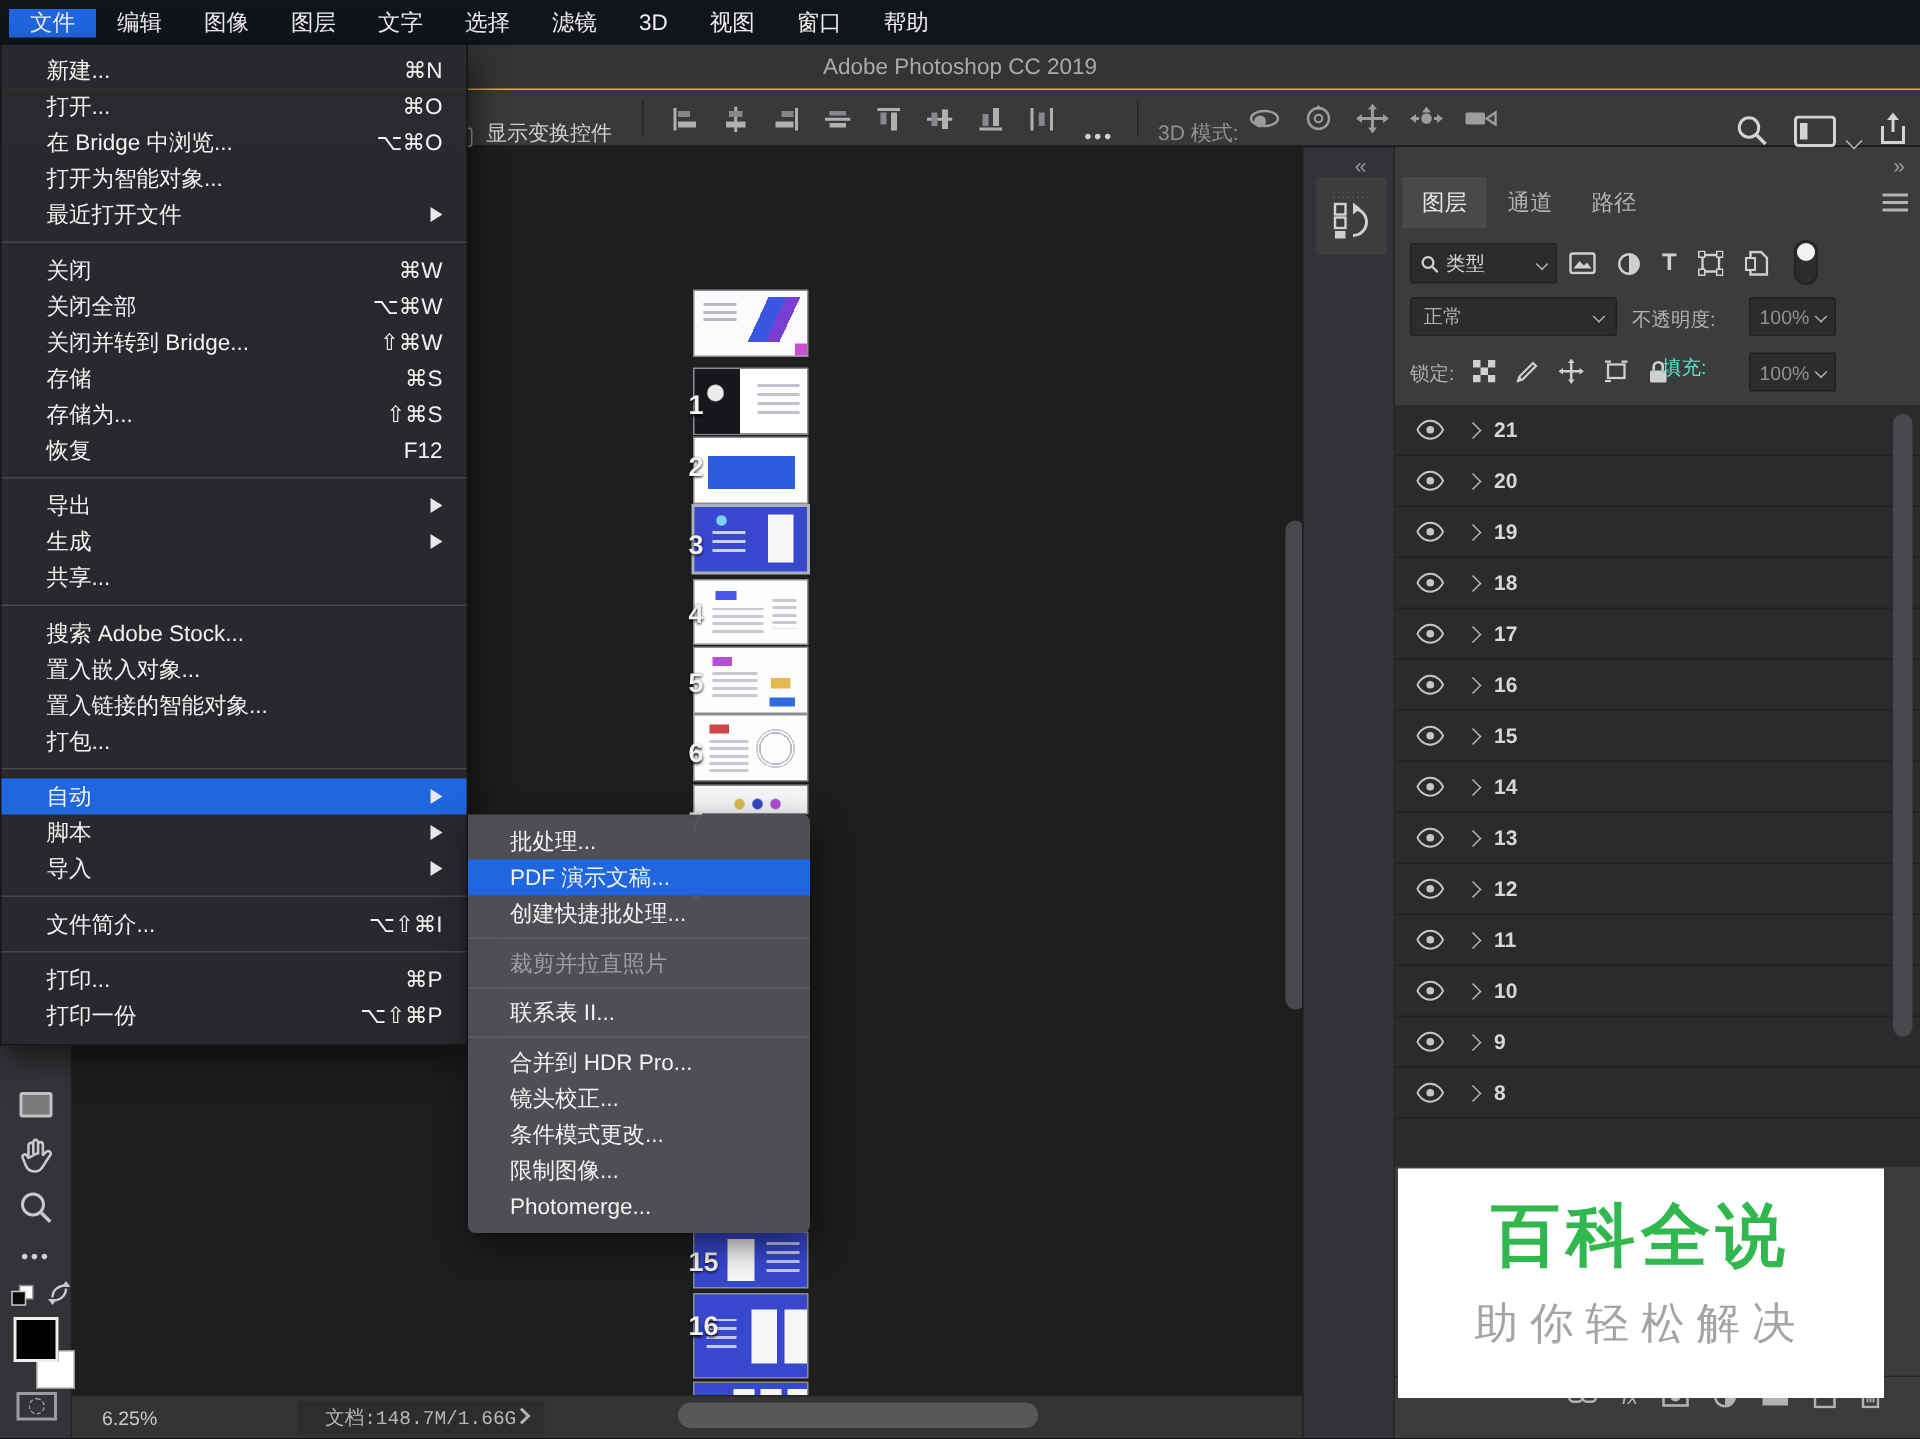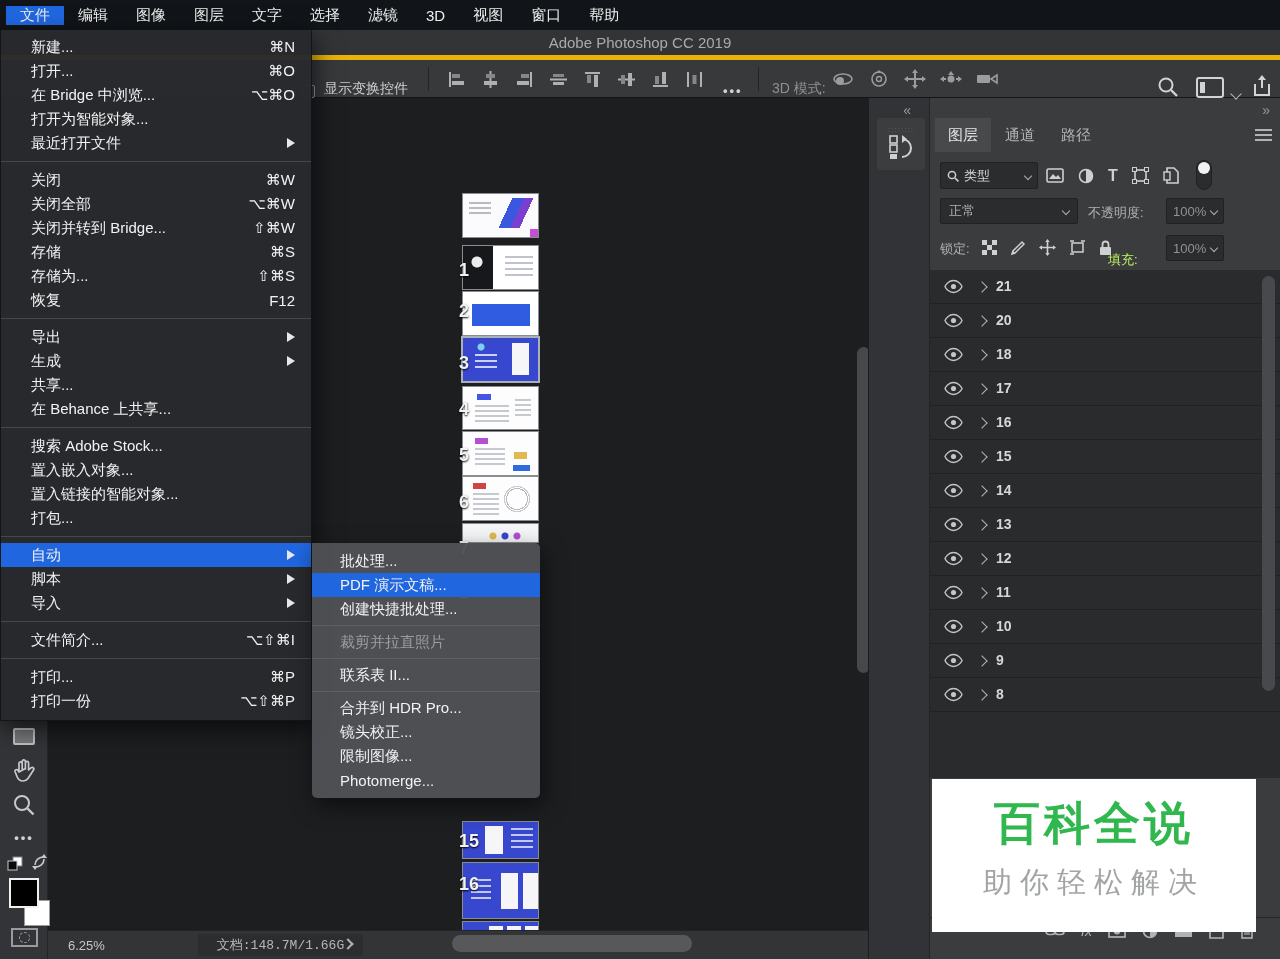--- a/index.html
+++ b/index.html
@@ -10,21 +10,21 @@
     color:#e8e8e8; -webkit-font-smoothing:antialiased;
   }
   
   .menubar { position:absolute; left:0; top:0; width:1280px; height:30px;
     background:#111418; display:flex; align-items:center; padding-left:6px; z-index:70;}
   .mb-item { display:flex; align-items:center; padding:0 14px; font-size:15px; color:#ededed; }
   .mb-item.active { background:#2066df; }
   
   .titlebar { position:absolute; left:0; top:30px; width:1280px; height:30px;
     background:#323436; display:flex; align-items:center; justify-content:center;
-    font-size:15px; color:#a9aaac; border-bottom:5px solid #eab308; z-index:5;}
+    font-size:15px; color:#a9aaac; border-bottom:1px solid #eab308; z-index:5;}
   
   .optionsbar { position:absolute; left:0; top:60px; width:1280px; height:38px;
     background:#37393b; border-bottom:1px solid #141516; z-index:5; }
   .ob { position:absolute; top:0; height:38px; display:flex; align-items:flex-end; }
   .ob-label { font-size:14px; color:#cfcfcf; }
   .ob-dim { font-size:14px; color:#8f9092; }
   .vsep { position:absolute; top:7px; width:1px; height:24px; background:#232425; }
   .checkbox { width:13px; height:13px; border:1px solid #9a9b9d; border-radius:2px; background:transparent; }
   .icon16 { width:17px; height:17px; }
   .ob-icongap { display:flex; gap:17px; align-items:center; }
@@ -118,21 +118,21 @@
   .toggle i { position:absolute; left:1px; top:1px; width:12px; height:12px; border-radius:50%; background:#f2f2f2; }
   .blendrow { position:absolute; left:0; top:100px; width:350px; height:28px; }
   .blend-box { position:absolute; left:10px; top:0; width:138px; height:26px; padding:0 8px; font-size:13px; color:#aeafb1;}
   .blend-box .chev-down { margin-left:auto; width:6px; height:6px; border-width:0 1.5px 1.5px 0;}
   .op-label { position:absolute; left:158px; top:6px; font-size:13px; color:#b0b1b3; }
   .val-box { position:absolute; width:58px; height:26px; padding:0 6px; font-size:13px; color:#919294; }
   .val-box .chev-down { margin-left:auto; width:6px; height:6px; border-width:0 1.5px 1.5px 0;}
   .lockrow { position:absolute; left:0; top:136px; width:350px; height:28px; }
   .lock-label { position:absolute; left:10px; top:6px; font-size:13px; color:#b0b1b3;}
   .lock-icons { position:absolute; left:52px; top:0; height:27px; display:flex; align-items:center; gap:13px; color:#c4c5c7;}
-  .fill-label { position:absolute; left:178px; top:17px; font-size:13px; color:#bef264;}
+  .fill-label { position:absolute; left:178px; top:2px; font-size:13px; color:#5eead4;}
   .layers { position:absolute; left:0; top:172px; width:350px; height:508px; background:#2a2b2d; overflow:hidden;}
   .lrow { position:relative; height:34px; border-bottom:1px solid #202124; }
   .lrow .eye { position:absolute; left:14px; top:9px; width:19px; height:15px; }
   .lrow .lchev { position:absolute; left:48px; top:13px; width:8px; height:8px; border:solid #b4b5b7; border-width:1.5px 1.5px 0 0; transform:rotate(45deg);}
   .lrow .lname { position:absolute; left:66px; top:8px; font-size:14px; font-weight:bold; color:#d6d7d9; }
   .l-scroll { position:absolute; right:5px; top:6px; width:13px; height:415px; background:#48494c; border-radius:7px; }
   .watermark { position:absolute; left:2px; top:681px; width:324px; height:153px; background:#ffffff; z-index:6; text-align:center;}
   .wm-title { margin-top:14px; font-size:46px; font-weight:900; letter-spacing:4px; }
   .wm-sub { margin-top:8px; font-size:29px; color:#a2a4a6; letter-spacing:8px; }
   .pbottom { position:absolute; left:0; bottom:15px; width:350px; height:27px; border-top:1px solid #262729;
@@ -466,20 +466,28 @@
           </svg>
           <span class="lchev"></span>
           <span class="lname">20</span>
         </div>
         <div class="lrow">
           <svg class="eye" width="19" height="15" viewBox="0 0 20 15">
             <path d="M10 1.2C5.2 1.2 1.9 5.2 1 7.5c.9 2.3 4.2 6.3 9 6.3s8.1-4 9-6.3c-.9-2.3-4.2-6.3-9-6.3z" fill="none" stroke="#c4c5c7" stroke-width="1.4"></path>
             <circle cx="10" cy="7.5" r="2.7" fill="#c4c5c7"></circle>
           </svg>
           <span class="lchev"></span>
+          <span class="lname">19</span>
+        </div>
+        <div class="lrow">
+          <svg class="eye" width="19" height="15" viewBox="0 0 20 15">
+            <path d="M10 1.2C5.2 1.2 1.9 5.2 1 7.5c.9 2.3 4.2 6.3 9 6.3s8.1-4 9-6.3c-.9-2.3-4.2-6.3-9-6.3z" fill="none" stroke="#c4c5c7" stroke-width="1.4"></path>
+            <circle cx="10" cy="7.5" r="2.7" fill="#c4c5c7"></circle>
+          </svg>
+          <span class="lchev"></span>
           <span class="lname">18</span>
         </div>
         <div class="lrow">
           <svg class="eye" width="19" height="15" viewBox="0 0 20 15">
             <path d="M10 1.2C5.2 1.2 1.9 5.2 1 7.5c.9 2.3 4.2 6.3 9 6.3s8.1-4 9-6.3c-.9-2.3-4.2-6.3-9-6.3z" fill="none" stroke="#c4c5c7" stroke-width="1.4"></path>
             <circle cx="10" cy="7.5" r="2.7" fill="#c4c5c7"></circle>
           </svg>
           <span class="lchev"></span>
           <span class="lname">17</span>
         </div>
@@ -656,23 +664,20 @@
         <span class="lbl">导出</span>
         <span class="arr"></span>
       </div>
       <div class="menu-item">
         <span class="lbl">生成</span>
         <span class="arr"></span>
       </div>
       <div class="menu-item">
         <span class="lbl">共享...</span>
       </div>
-      <div class="menu-item">
-        <span class="lbl">在 Behance 上共享...</span>
-      </div>
       <div class="menu-sep"></div>
       <div class="menu-item">
         <span class="lbl">搜索 Adobe Stock...</span>
       </div>
       <div class="menu-item">
         <span class="lbl">置入嵌入对象...</span>
       </div>
       <div class="menu-item">
         <span class="lbl">置入链接的智能对象...</span>
       </div>
@@ -727,20 +732,23 @@
         <span class="lbl">联系表 II...</span>
       </div>
       <div class="menu-sep"></div>
       <div class="menu-item">
         <span class="lbl">合并到 HDR Pro...</span>
       </div>
       <div class="menu-item">
         <span class="lbl">镜头校正...</span>
       </div>
       <div class="menu-item">
+        <span class="lbl">条件模式更改...</span>
+      </div>
+      <div class="menu-item">
         <span class="lbl">限制图像...</span>
       </div>
       <div class="menu-item">
         <span class="lbl">Photomerge...</span>
       </div>
     </div>
 
 </div>
 
 </body></html>

